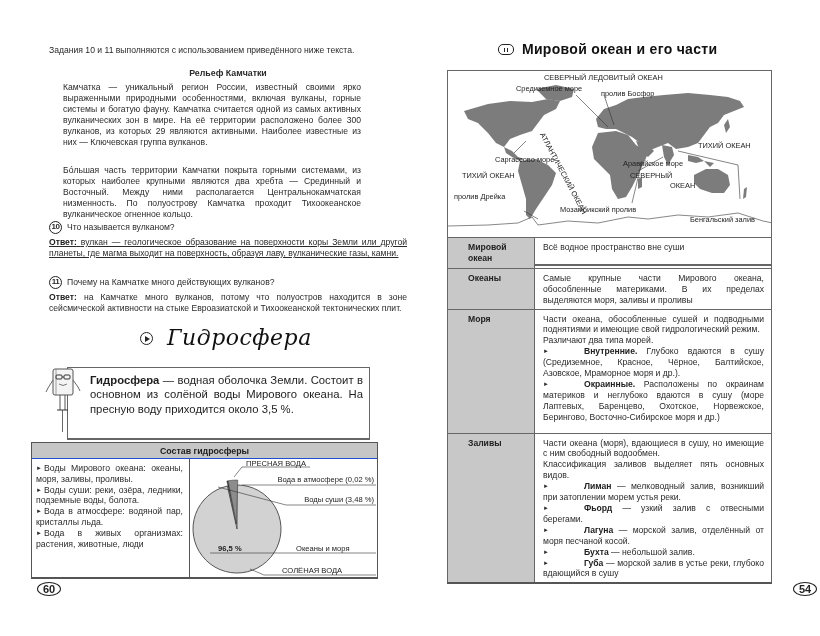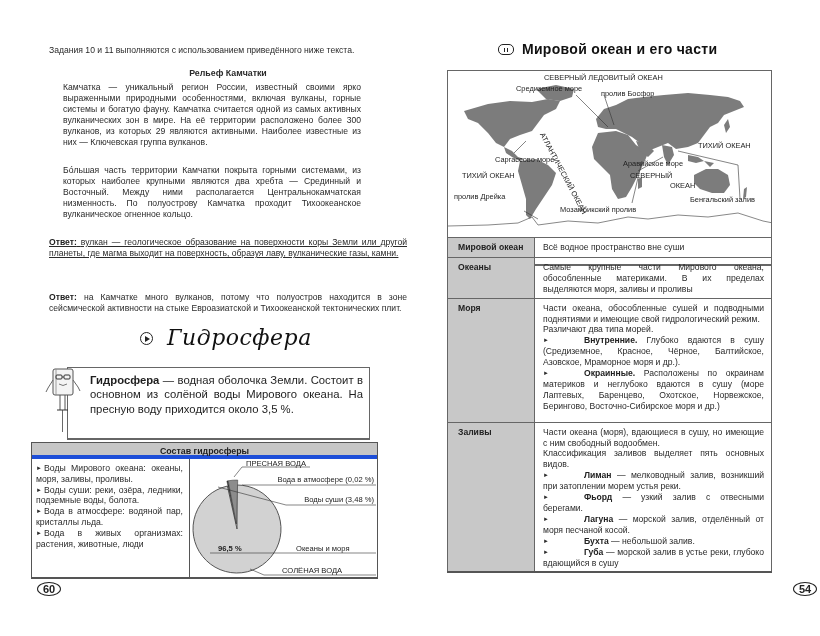--- a/index.html
+++ b/index.html
@@ -29,21 +29,21 @@
   .section-head { position: absolute; left: 140px; top: 332px; display: flex; align-items: center; gap: 14px; }
   .play-icon { width: 13px; height: 13px; border: 1.5px solid #222; border-radius: 50%; position: relative; }
   .play-icon::after { content: ""; position: absolute; left: 4px; top: 2.5px; border-left: 5px solid #222; border-top: 3px solid transparent; border-bottom: 3px solid transparent; }
   .section-title { font-family: "DejaVu Serif", serif; font-style: italic; font-size: 22px; letter-spacing: 0.5px; color: #111; }
 
   .def-box { position: absolute; left: 67px; top: 367px; width: 303px; height: 73px; border: 1px solid #666; border-bottom-width: 2px; border-right-width: 1.5px; padding: 5px 6px 0 22px; font-size: 11.3px; line-height: 14.3px; text-align: justify; color: #1e1e1e; }
   .def-box b { font-weight: bold; }
   .mascot { position: absolute; left: 44px; top: 366px; width: 40px; height: 66px; }
 
   .hydro-table { position: absolute; left: 31px; top: 442px; width: 347px; height: 137px; border: 1px solid #555; border-bottom-width: 2px; border-right-width: 1.5px; }
-  .ht-head { height: 16px; background: #c6c6c6; border-bottom: 4px solid #1d4ed8; text-align: center; font-weight: bold; font-size: 8.8px; line-height: 16px; color: #222; }
+  .ht-head { height: 16px; background: #c6c6c6; border-bottom: 1px solid #1d4ed8; text-align: center; font-weight: bold; font-size: 8.8px; line-height: 16px; color: #222; }
   .ht-body { display: flex; height: 119px; }
   .ht-left { width: 158px; border-right: 1px solid #555; padding: 4px 6px 0 4px; font-size: 8.7px; line-height: 10.8px; }
   .ht-left div { text-align: justify; }
   .ht-right { flex: 1; position: relative; }
   .ht-right svg { position: absolute; left: 0; top: 0; }
   .bullet { font-size: 6px; vertical-align: 1px; margin-right: 2px; }
 
   .page-num { position: absolute; width: 24px; height: 14px; border: 1.3px solid #222; border-radius: 50%; font-weight: bold; font-size: 11px; line-height: 12px; text-align: center; color: #222; }
   .pn-left { left: 37px; top: 582px; }
   .pn-right { left: 793px; top: 582px; }
@@ -55,39 +55,47 @@
   .pause-icon::before { left: 4.5px; }
   .pause-icon::after { left: 7.5px; }
   .r-title { font-weight: bold; font-size: 14px; letter-spacing: 0.3px; color: #111; }
 
   .map-box { position: absolute; left: 447px; top: 70px; width: 325px; height: 196px; border: 1px solid #666; border-bottom-width: 2px; overflow: hidden; }
   .map-box svg { position: absolute; left: 0; top: 0; }
   .map-label { position: absolute; font-size: 7.4px; line-height: 9px; color: #222; white-space: nowrap; }
 
   .ocean-table { position: absolute; left: 447px; top: 237px; width: 325px; border: 1px solid #555; border-bottom-width: 2px; border-right-width: 1.5px; border-collapse: collapse; }
   .ocean-table td { border: 1px solid #666; vertical-align: top; font-size: 8.6px; line-height: 10.9px; }
-  .ocean-table td.term { width: 87px; background: #c8c8c8; font-weight: bold; padding: 4px 10px; color: #222; }
+  .ocean-table td.term { width: 87px; background: #c8c8c8; font-weight: bold; padding: 4px 20px; color: #222; }
   .ocean-table td.def { padding: 4px 7px 3px 8px; text-align: justify; }
   .ocean-table td.def div { text-align: justify; }
   .ocean-table b { font-weight: bold; color: #222; padding-left: 33px; }
 </style>
 </head>
 <body>
 
 <div class="page page-left">
   <p class="intro just">Задания 10 и 11 выполняются с использованием приведённого ниже текста.</p>
   <div class="text-title">Рельеф Камчатки</div>
   <p class="text-block tb1 just">Камчатка — уникальный регион России, известный своими ярко выраженными природными особенностями, включая вулканы, горные системы и богатую фауну. Камчатка считается одной из самых активных вулканических зон в мире. На её территории расположено более 300 вулканов, из которых 29 являются активными. Наиболее известные из них — Ключевская группа вулканов.</p>
   <p class="text-block tb2 just">Бóльшая часть территории Камчатки покрыта горными системами, из которых наиболее крупными являются два хребта — Срединный и Восточный. Между ними располагается Центральнокамчатская низменность. По полуострову Камчатка проходит Тихоокеанское вулканическое огненное кольцо.</p>
 
+  <div class="question q10">
+    <span class="qnum">10</span>
+    <span>Что называется вулканом?</span>
+  </div>
   <p class="answer a10 just">
     <b>Ответ:</b>
     <span>вулкан — геологическое образование на поверхности коры Земли или другой планеты, где магма выходит на поверхность, образуя лаву, вулканические газы, камни.</span>
   </p>
 
+  <div class="question q11">
+    <span class="qnum">11</span>
+    <span>Почему на Камчатке много действующих вулканов?</span>
+  </div>
   <p class="answer a11 just">
     <b>Ответ:</b>
     <span>на Камчатке много вулканов, потому что полуостров находится в зоне сейсмической активности на стыке Евроазиатской и Тихоокеанской тектонических плит.</span>
   </p>
 
   <div class="section-head">
     <span class="play-icon"></span>
     <span class="section-title">Гидросфера</span>
   </div>
 
@@ -196,21 +204,21 @@
   <span class="map-label" style="left:153px;top:18px;">пролив Босфор</span>
   <span class="map-label" style="left:98px;top:60px;transform:rotate(62deg);transform-origin:0 0;">АТЛАНТИЧЕСКИЙ ОКЕАН</span>
   <span class="map-label" style="left:250px;top:70px;">ТИХИЙ ОКЕАН</span>
   <span class="map-label" style="left:8px;top:84px;margin-left:39px;">Саргассово море</span>
   <span class="map-label" style="left:175px;top:88px;">Аравийское море</span>
   <span class="map-label" style="left:14px;top:100px;">ТИХИЙ ОКЕАН</span>
   <span class="map-label" style="left:182px;top:100px;">СЕВЕРНЫЙ</span>
   <span class="map-label" style="left:192px;top:110px;margin-left:30px;">ОКЕАН</span>
   <span class="map-label" style="left:6px;top:121px;">пролив Дрейка</span>
   <span class="map-label" style="left:112px;top:134px;">Мозамбикский пролив</span>
-  <span class="map-label" style="left:242px;top:124px;">Бенгальский залив</span>
+  <span class="map-label" style="left:242px;top:144px;">Бенгальский залив</span>
 </div>
 
 <table class="ocean-table">
   <tbody>
     <tr>
       <td class="term">Мировой океан</td>
       <td class="def">
         <div>Всё водное пространство вне суши</div>
       </td>
     </tr>

